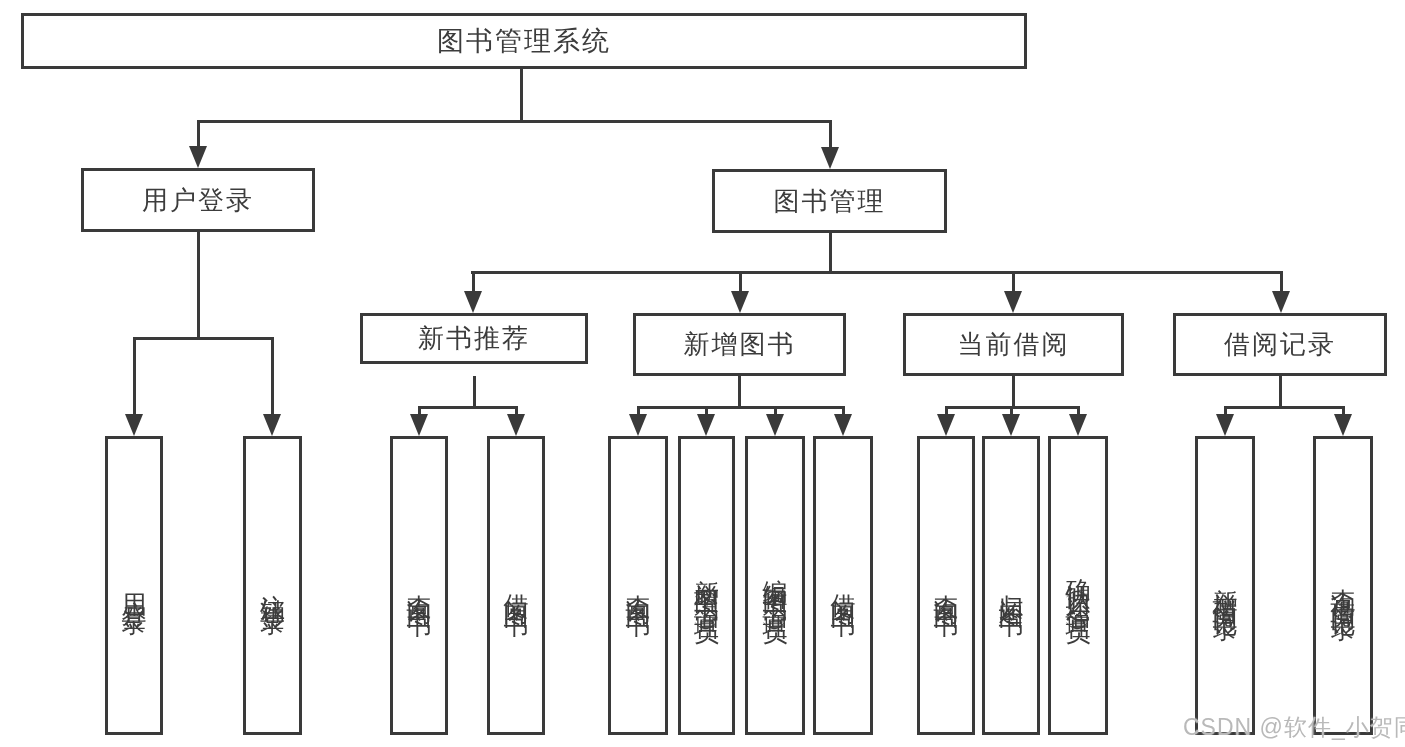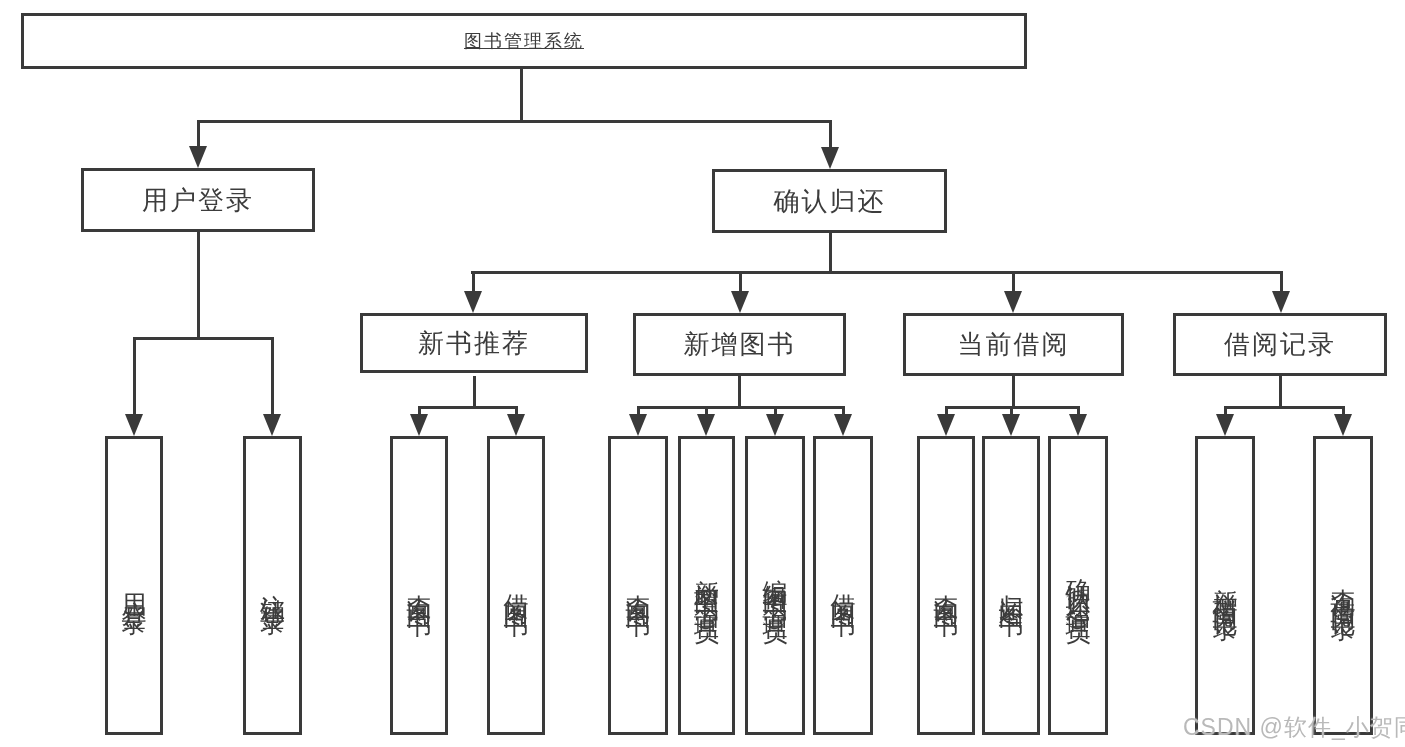--- a/index.html
+++ b/index.html
@@ -5,21 +5,21 @@
   html,body{margin:0;padding:0;background:#ffffff;}
   .canvas{
     position:relative;width:1405px;height:747px;background:#ffffff;
     font-family:"Liberation Sans","DejaVu Sans",sans-serif;overflow:hidden;
   }
   .node{
     position:absolute;box-sizing:border-box;border:3px solid #3a3a3a;background:#ffffff;
     display:flex;align-items:center;justify-content:center;
     font-size:26px;color:#3c3c3c;letter-spacing:2px;white-space:nowrap;
   }
-  .node.root{font-size:18px;text-decoration:underline;}
+  .node.root{font-size:27px;}
   .vnode{
     position:absolute;box-sizing:border-box;border:3px solid #3a3a3a;background:#ffffff;
     top:436px;height:299px;
     display:flex;align-items:center;justify-content:center;
   }
   .vtext{
     writing-mode:vertical-rl;text-orientation:mixed;
     font-size:25px;color:#3c3c3c;letter-spacing:6px;line-height:1;
   }
   .vline{position:absolute;width:3px;background:#3a3a3a;}
@@ -43,41 +43,41 @@
   <div class="node root" style="left:21px;top:13px;width:1006px;height:56px;">图书管理系统</div>
 
   <div class="vline" style="left:520px;top:69px;height:51px;"></div>
   <div class="hline" style="left:197px;top:120px;width:635px;"></div>
   <div class="vline" style="left:197px;top:120px;height:26px;"></div>
   <div class="arrow" style="left:189px;top:146px;"></div>
   <div class="vline" style="left:829px;top:120px;height:27px;"></div>
   <div class="arrow" style="left:821px;top:147px;"></div>
 
   <div class="node" style="left:81px;top:168px;width:234px;height:64px;">用户登录</div>
-  <div class="node" style="left:712px;top:169px;width:235px;height:64px;">确认归还</div>
+  <div class="node" style="left:712px;top:169px;width:235px;height:64px;">图书管理</div>
 
   <div class="vline" style="left:197px;top:232px;height:105px;"></div>
   <div class="hline" style="left:133px;top:337px;width:140px;"></div>
   <div class="vline" style="left:133px;top:337px;height:77px;"></div>
   <div class="arrow" style="left:125px;top:414px;"></div>
   <div class="vline" style="left:271px;top:337px;height:77px;"></div>
   <div class="arrow" style="left:263px;top:414px;"></div>
 
   <div class="vline" style="left:829px;top:233px;height:38px;"></div>
   <div class="hline" style="left:471px;top:271px;width:811px;"></div>
   <div class="vline" style="left:472px;top:271px;height:20px;"></div>
   <div class="arrow" style="left:464px;top:291px;"></div>
   <div class="vline" style="left:739px;top:271px;height:20px;"></div>
   <div class="arrow" style="left:731px;top:291px;"></div>
   <div class="vline" style="left:1012px;top:271px;height:20px;"></div>
   <div class="arrow" style="left:1004px;top:291px;"></div>
   <div class="vline" style="left:1280px;top:271px;height:20px;"></div>
   <div class="arrow" style="left:1272px;top:291px;"></div>
 
-  <div class="node" style="left:360px;top:313px;width:228px;height:60px;">新书推荐</div>
+  <div class="node" style="left:360px;top:313px;width:228px;height:51px;">新书推荐</div>
   <div class="node" style="left:633px;top:313px;width:213px;height:63px;">新增图书</div>
   <div class="node" style="left:1173px;top:313px;width:214px;height:63px;">借阅记录</div>
   <div class="node" style="left:903px;top:313px;width:221px;height:63px;">当前借阅</div>
 
   <div class="vline" style="left:473px;top:376px;height:30px;"></div>
   <div class="hline" style="left:418px;top:406px;width:99px;"></div>
   <div class="vline" style="left:418px;top:406px;height:8px;"></div>
   <div class="arrow" style="left:410px;top:414px;"></div>
   <div class="vline" style="left:515px;top:406px;height:8px;"></div>
   <div class="arrow" style="left:507px;top:414px;"></div>

